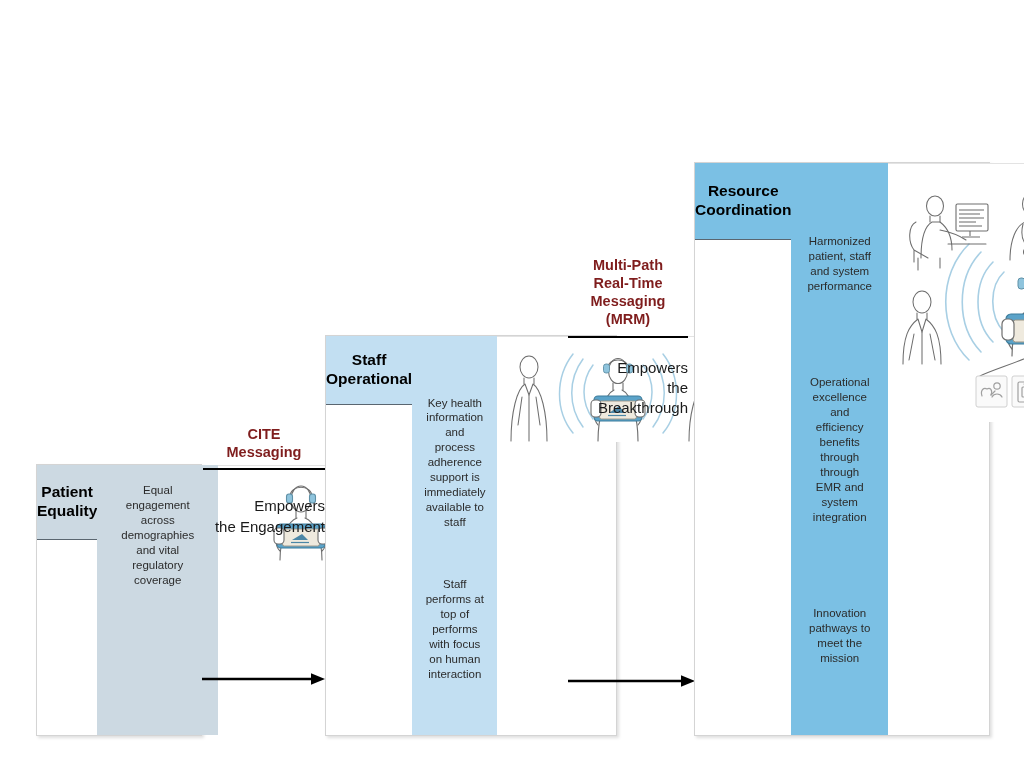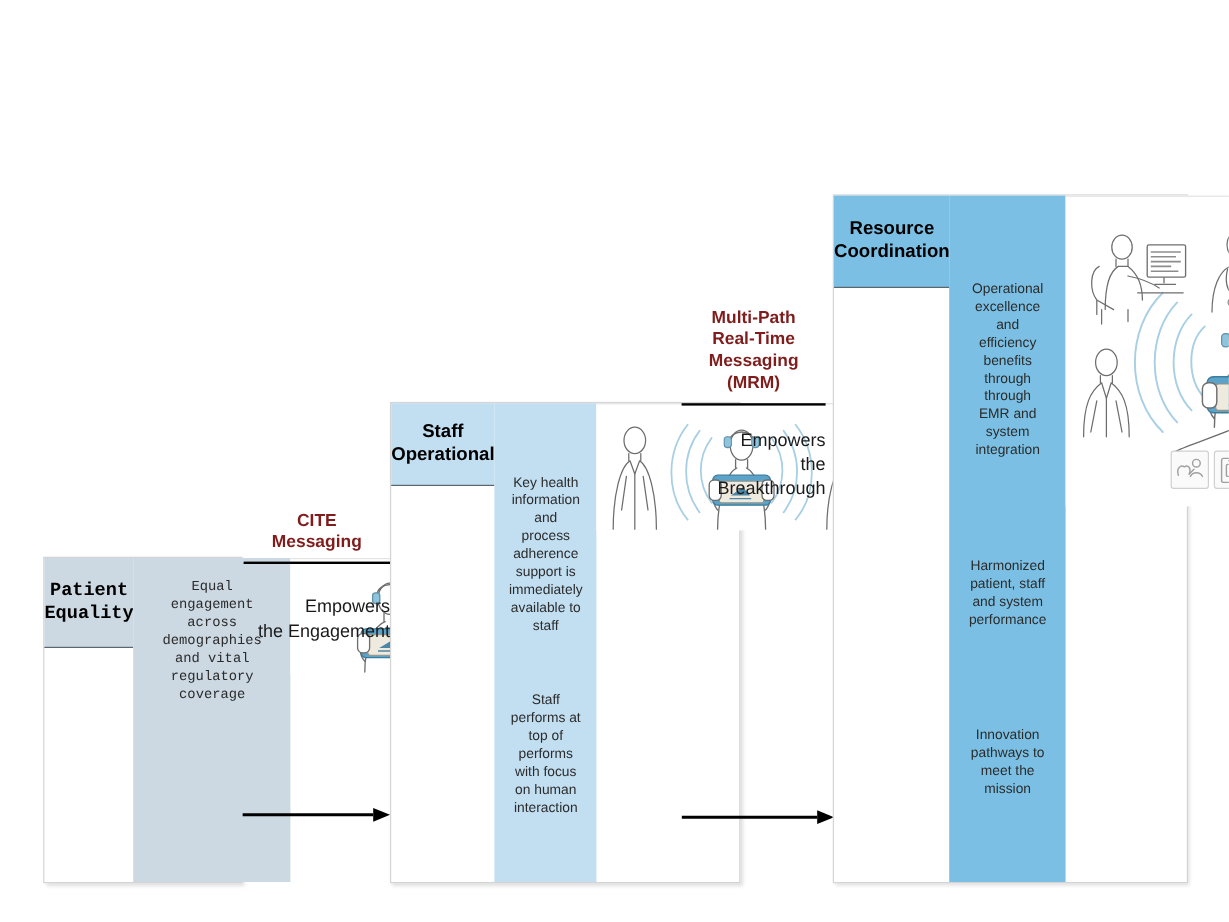--- a/index.html
+++ b/index.html
@@ -60,21 +60,21 @@
     flex: 0 0 auto;
     background: #ffffff;
     border-top: 1px solid #e3e3e3;
     position: relative;
     overflow: hidden;
   }
   .card-illus svg { display: block; width: 100%; height: 100%; }
 
   
   #card-patient {
-    left: 36px; top: 464px; width: 166px; height: 272px; font-family: Liberation Mono, monospace;
+    left: 36px; top: 464px; width: 166px; height: 272px;
   }
   #card-patient .card-head {
     height: 74px; background: #ccd9e2; font-size: 15.5px;
   }
   #card-patient .card-body {
     background: #ccd9e2; font-size: 11.5px; padding: 18px 24px 10px;
     justify-content: flex-start;
   }
   #card-patient .card-illus { height: 96px; }
 
@@ -294,22 +294,22 @@
   </div>
 
   <div class="card" id="card-resource">
     <div class="card-head">
       <div>
         <span>Resource</span><br>
         <span>Coordination</span>
       </div>
     </div>
     <div class="card-body">
+      <p>Harmonized patient, staff and system performance</p>
       <p>Operational excellence and efficiency benefits through through EMR and system integration</p>
-      <p>Harmonized patient, staff and system performance</p>
       <p>Innovation pathways to meet the mission</p>
     </div>
     <div class="card-illus">
       <svg viewBox="0 0 296 258" preserveAspectRatio="xMidYMid meet">
 
         <g fill="none" stroke="#a8cfe4" stroke-width="1.6" stroke-linecap="round">
           <path d="M116 108 C101 122, 101 152, 116 168"></path>
           <path d="M105 98 C85 118, 85 158, 105 178"></path>
           <path d="M93 88 C68 114, 68 162, 93 188"></path>
           <path d="M81 80 C50 110, 50 166, 81 196"></path>

